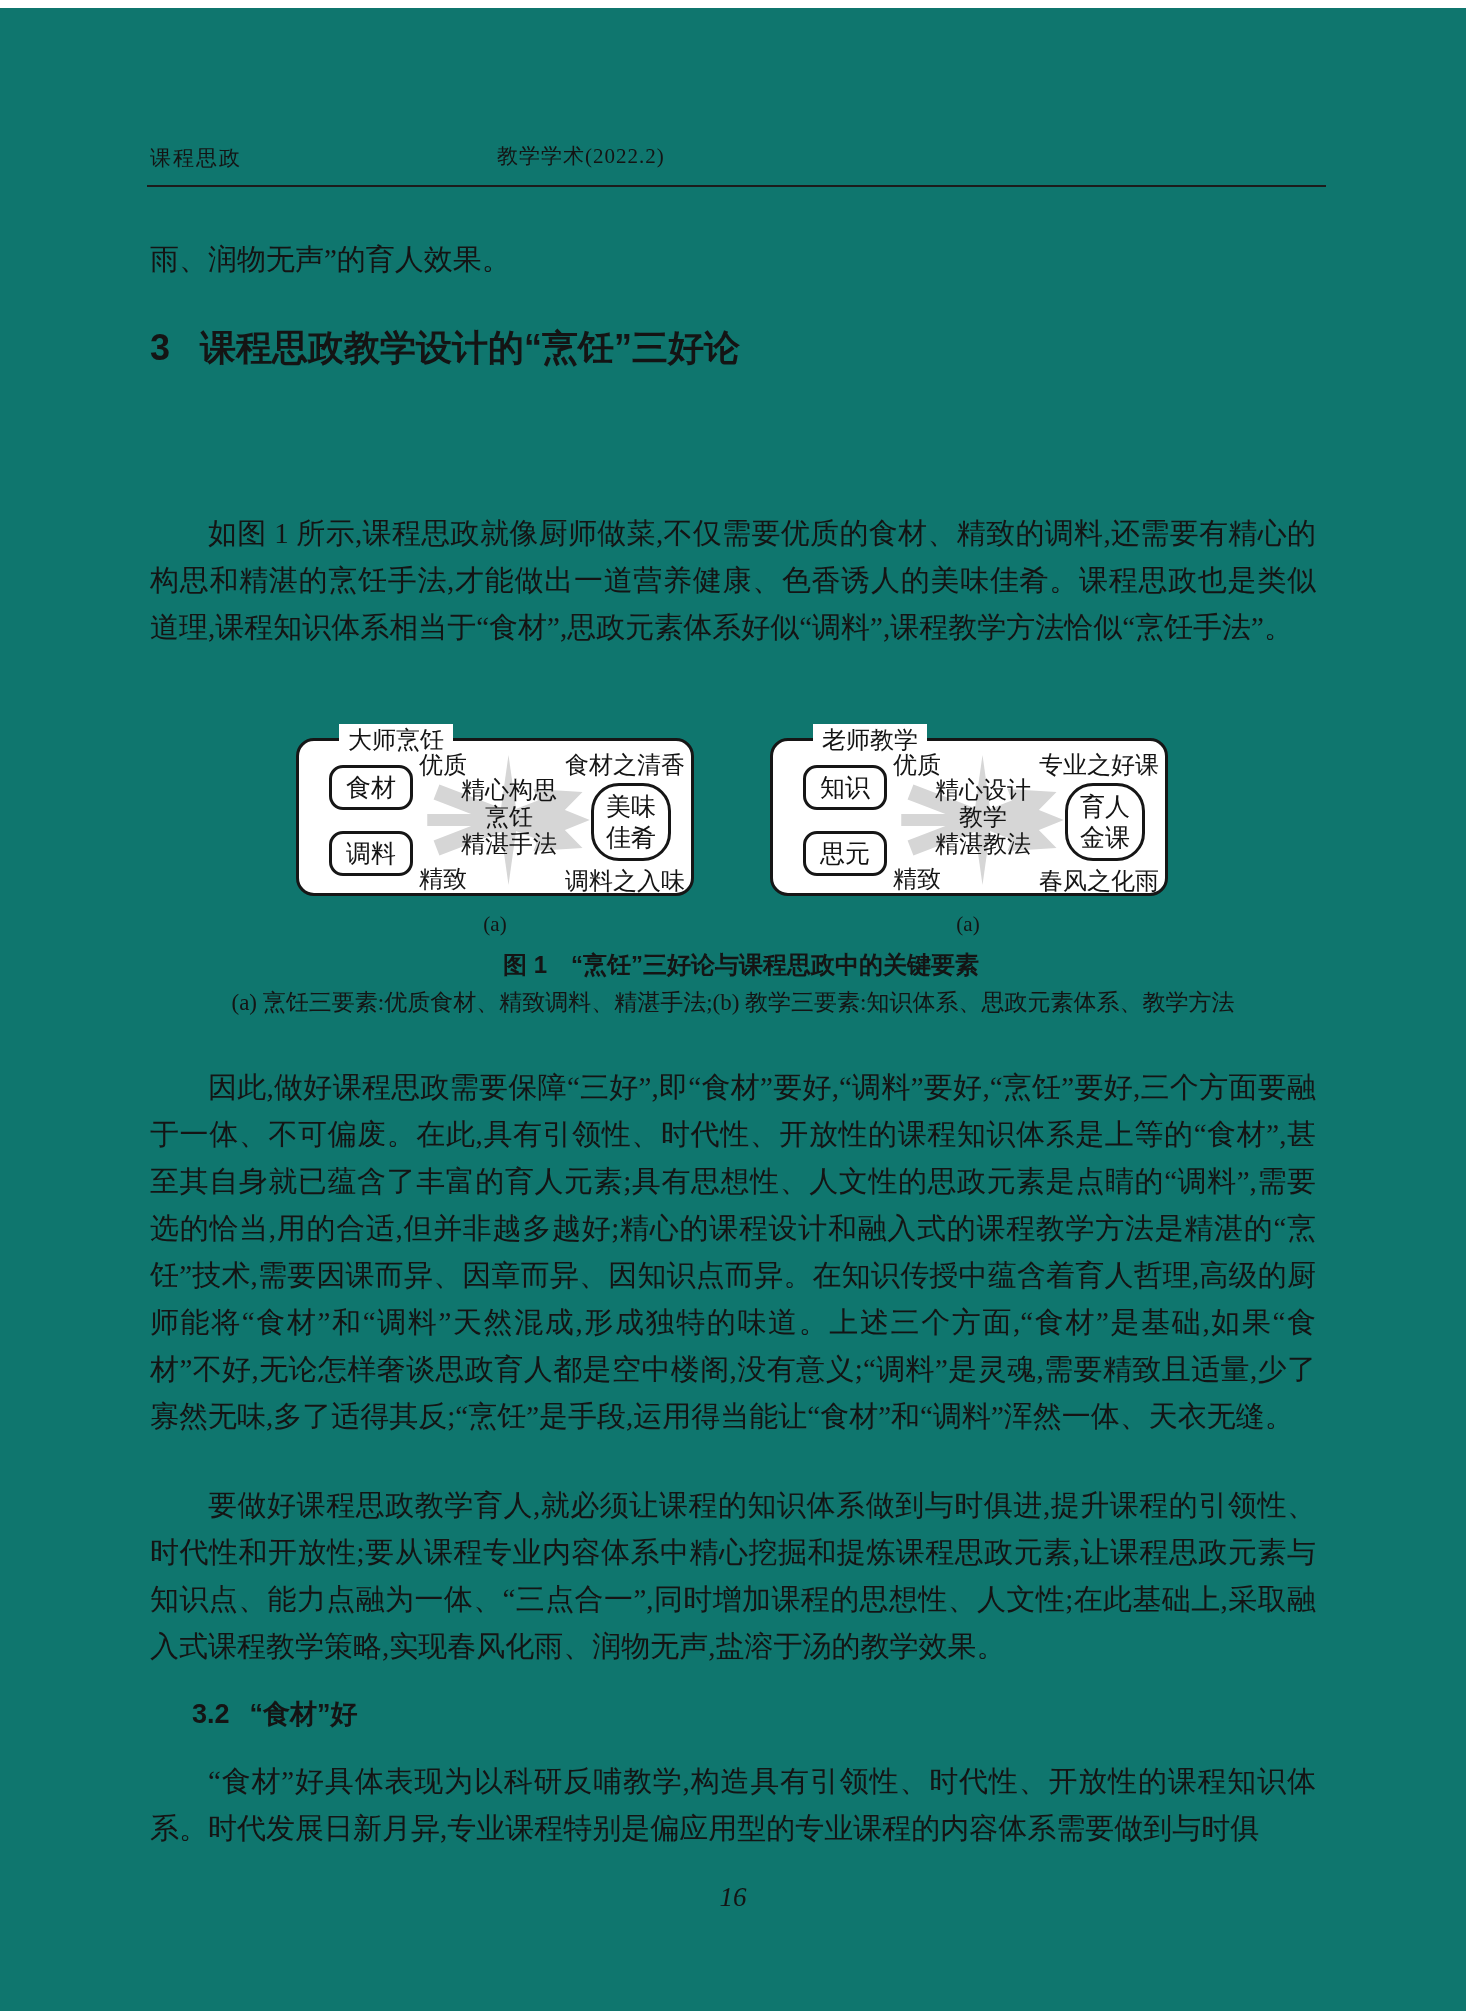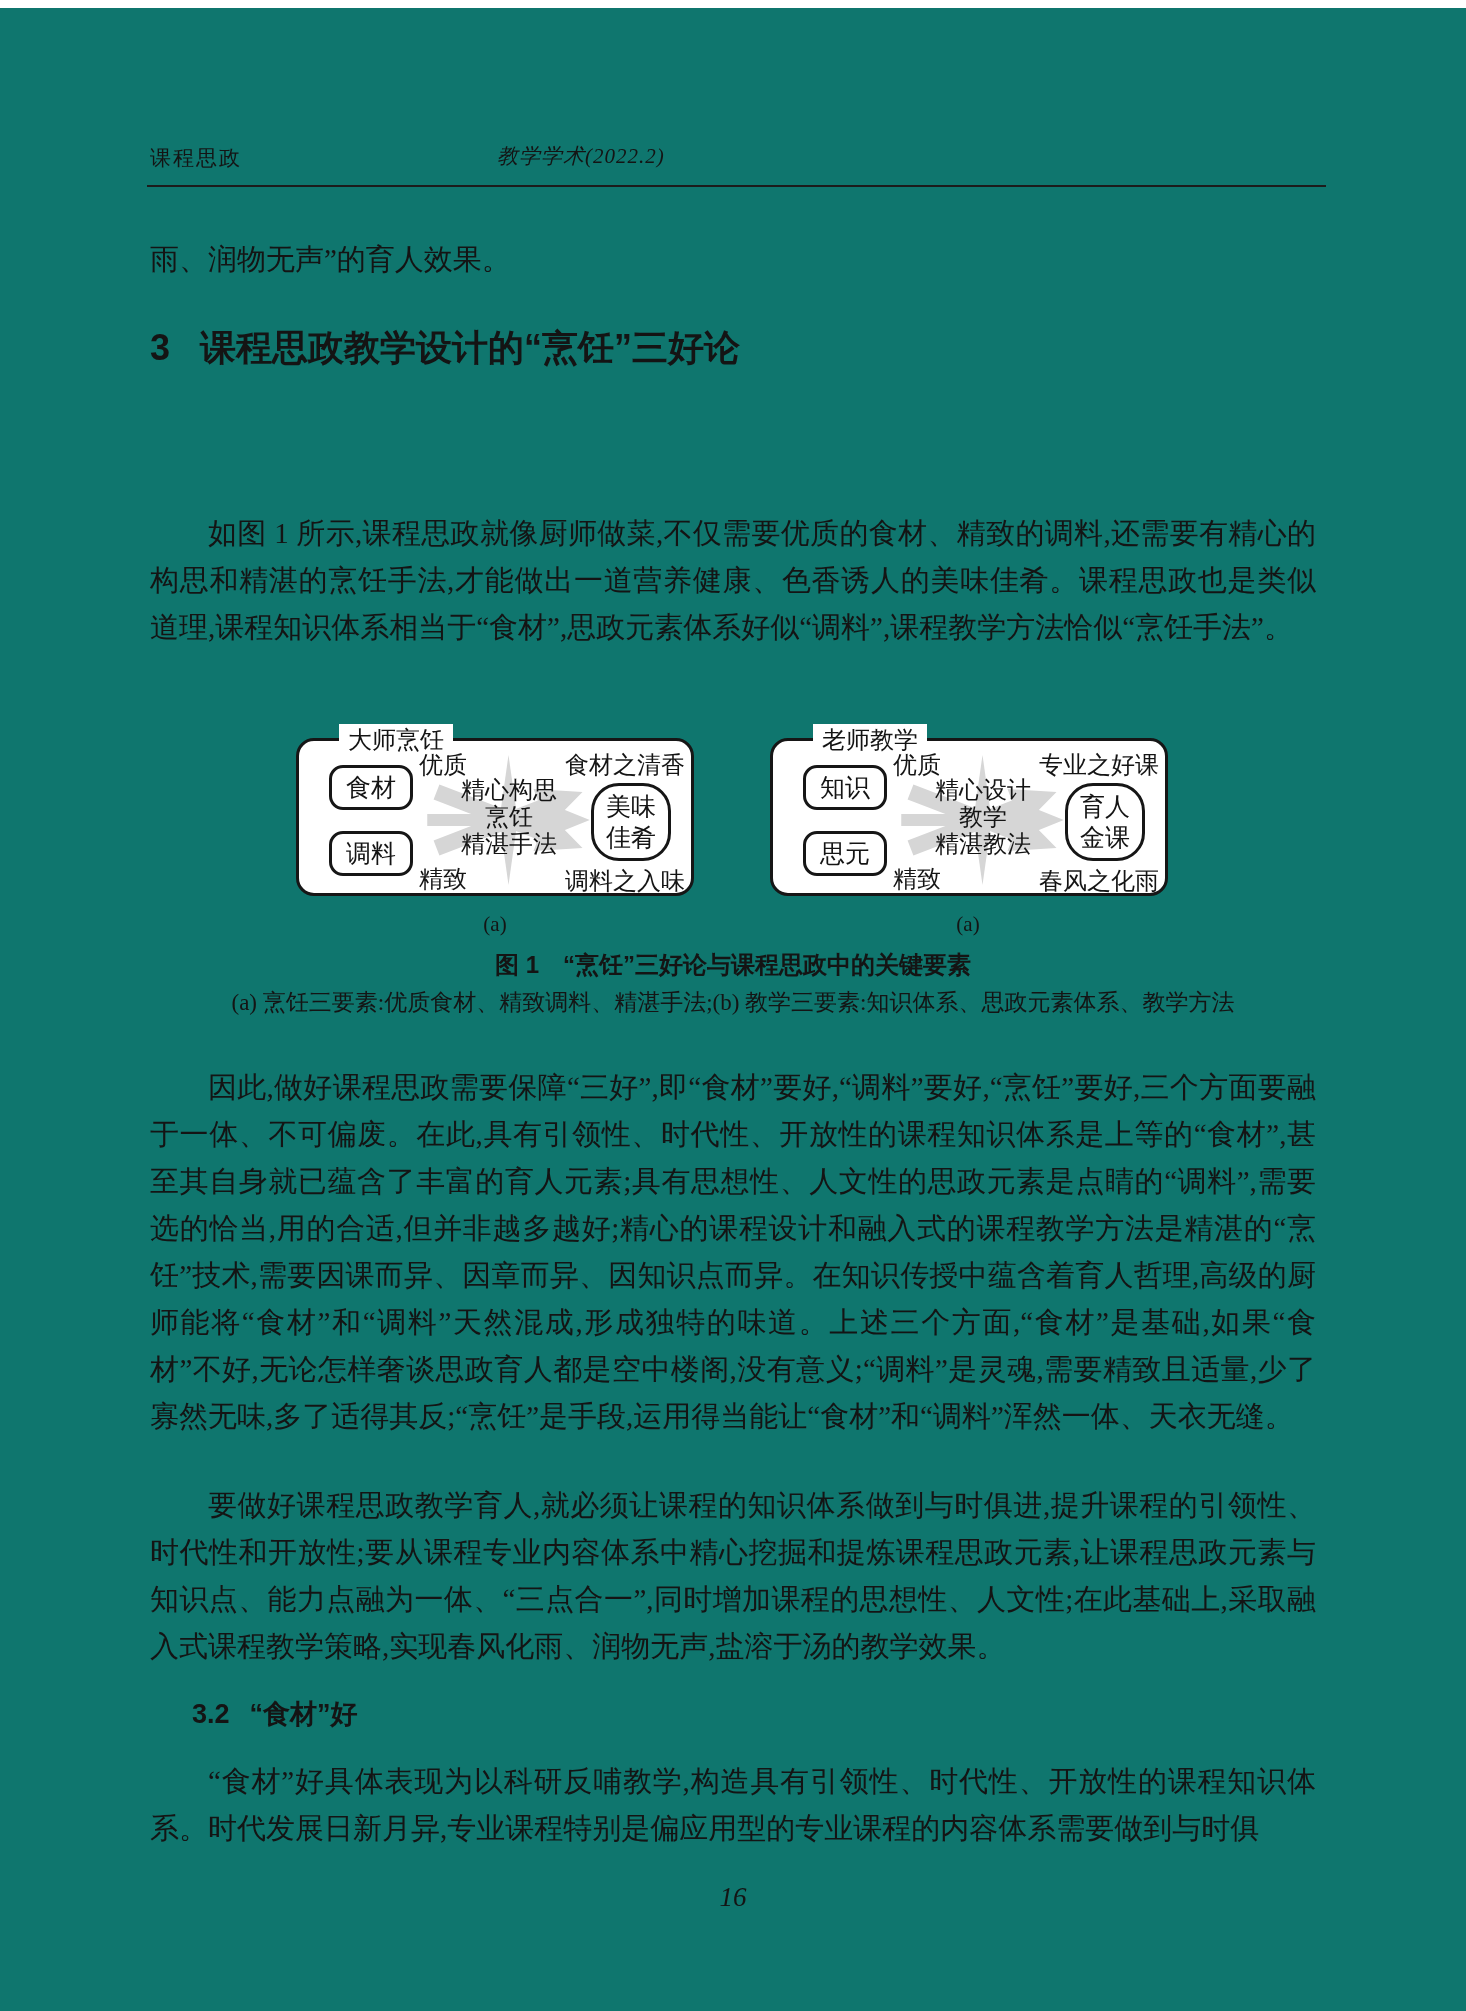--- a/index.html
+++ b/index.html
@@ -6,21 +6,21 @@
   html,body { background:#ffffff; }
   .page {
     position:relative; width:1466px; height:2011px; margin:8px auto;
     background:#0f766e; color:#141414; overflow:hidden;
     font-family:"Liberation Serif","DejaVu Serif",serif;
   }
   .abs { position:absolute; }
 
   
   .hdr-left  { left:150px; top:136px; font-size:21px; letter-spacing:2px; }
-  .hdr-center{ left:497px; top:134px; font-size:21px; font-style:italic; letter-spacing:1px; }
+  .hdr-center{ left:497px; top:134px; font-size:21px; letter-spacing:1px; }
   .hdr-rule  { left:147px; top:177px; width:1179px; height:2px; background:#1c1c1c; }
 
   
   .body-text { font-size:29px; line-height:47px; text-align:justify; color:#141414; width:1166px; left:150px; }
   .indent { text-indent:2em; }
   .lead { top:228px; }
   .p1 { top:502px; }
   .p2 { top:1056px; }
   .p3 { top:1474px; }
   .p4 { top:1750px; }
@@ -72,21 +72,21 @@
     border:3px solid #161616; border-radius:28px; background:#fff;
     display:flex; flex-direction:column; align-items:center; justify-content:center;
     font-size:25px; line-height:31px;
   }
   .out-box span { display:block; white-space:nowrap; }
 
   .sublabel { top:904px; width:60px; text-align:center; font-size:21px; }
   .sublabel.s1 { left:465px; }
   .sublabel.s2 { left:938px; }
 
-  .cap-title { left:150px; top:941px; width:1166px; text-align:center; font-size:24px; }
+  .cap-title { left:158px; top:941px; width:1166px; text-align:center; font-size:24px; }
   .cap-note  { left:150px; top:979px; width:1166px; text-align:center; font-size:23px; white-space:nowrap; }
 
   .page-num { left:0; top:1874px; width:1466px; text-align:center; font-size:27px; font-style:italic; }
 </style>
 </head>
 <body>
 
 <div class="page">
 
   <span class="abs hdr-left">课程思政</span>

